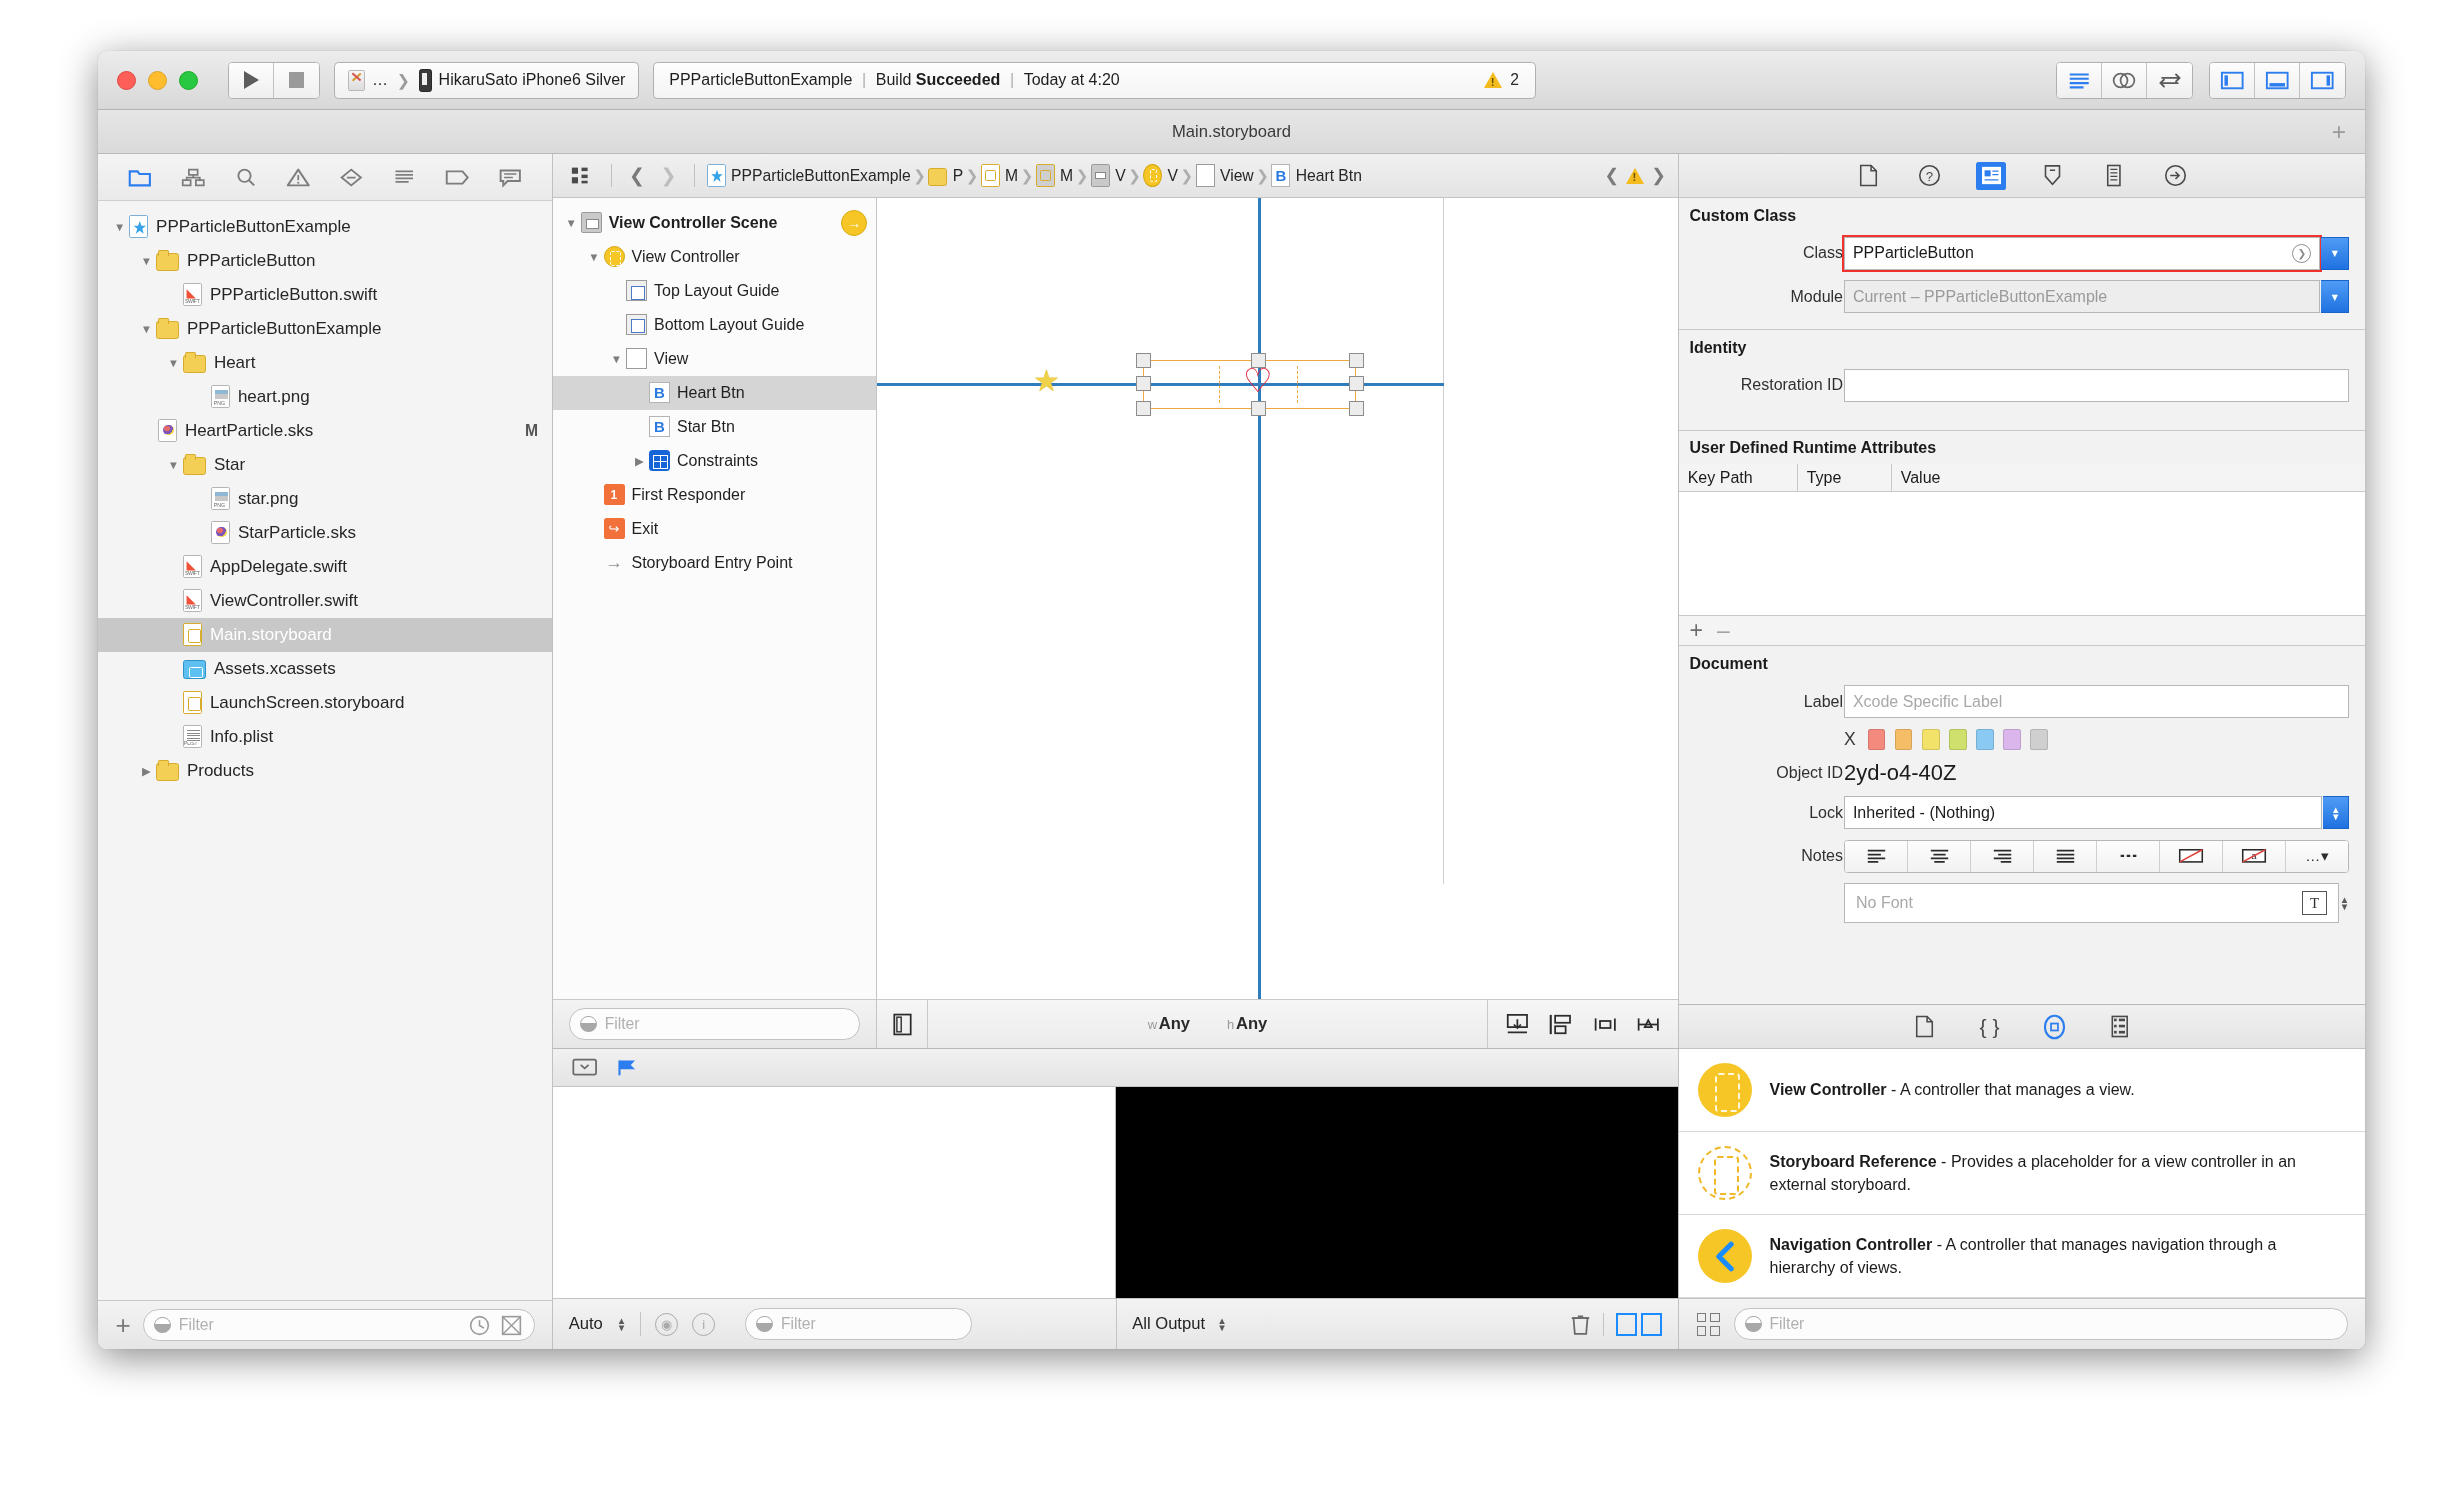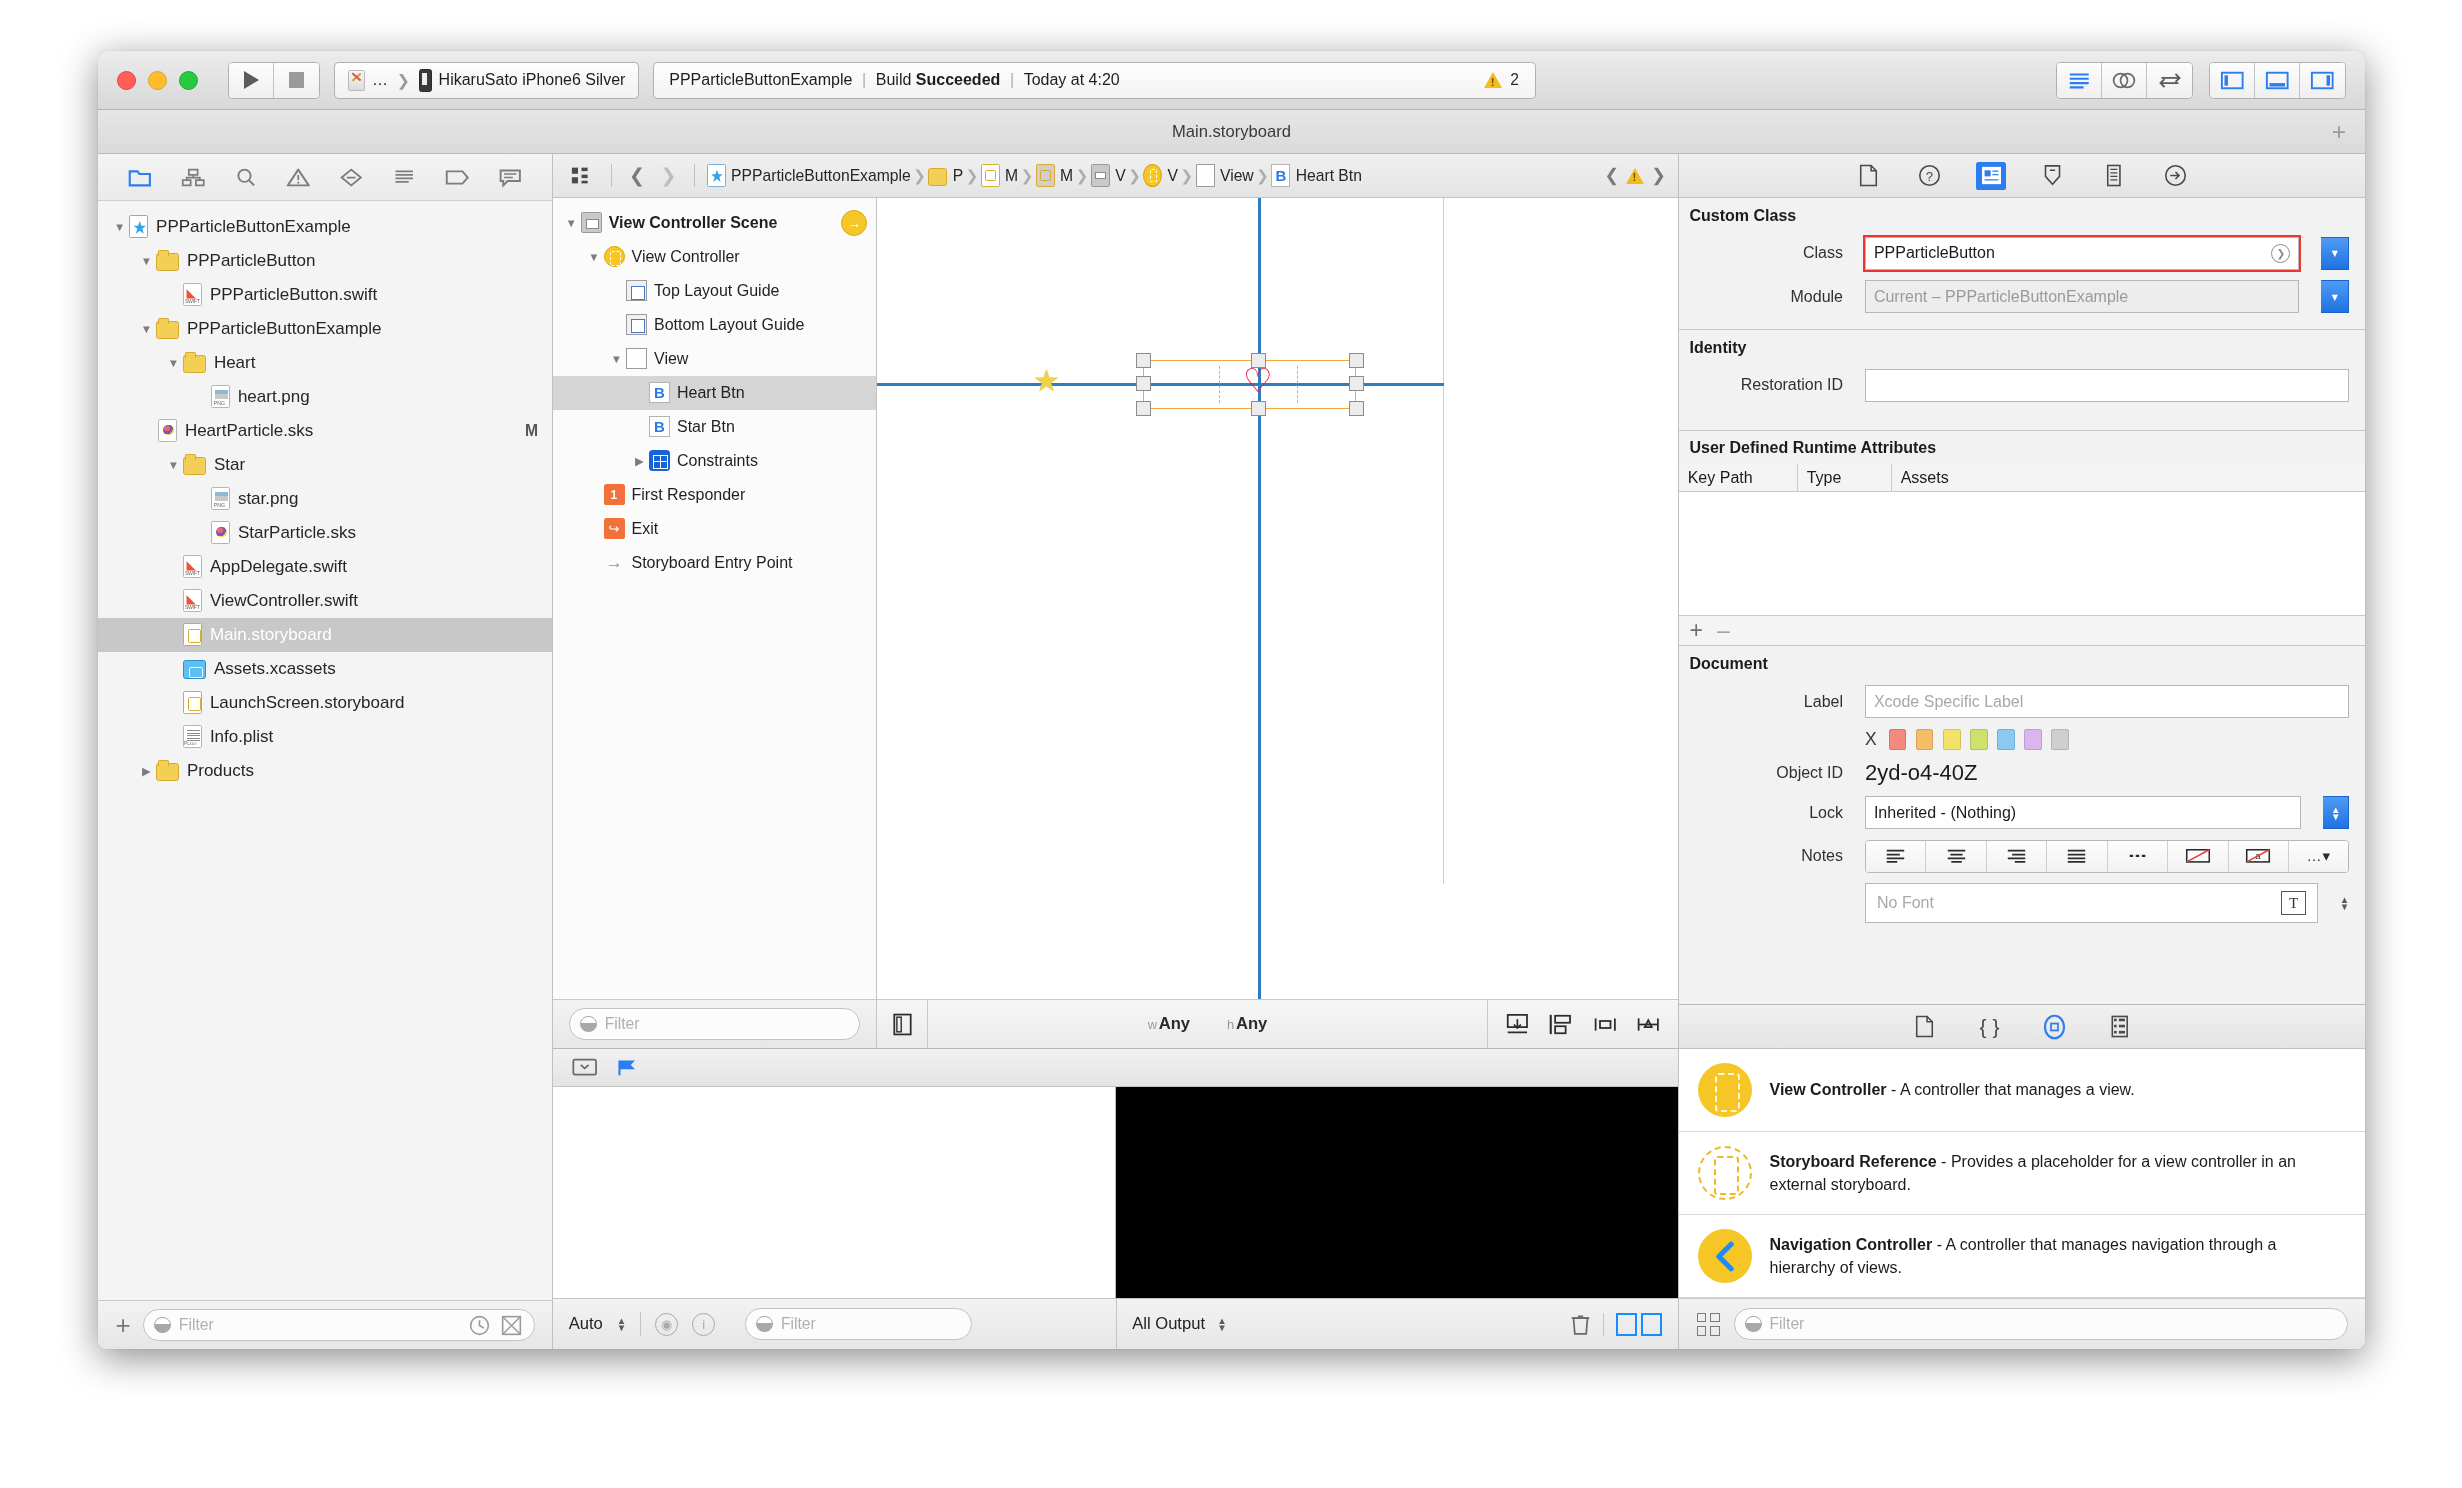--- a/index.html
+++ b/index.html
@@ -493,21 +493,21 @@
   .insp-scroll { flex: 1; overflow: hidden; display:flex; flex-direction:column; }
 
   .sec-head {
     font-size: 16px; font-weight: bold; color: #1b1b1b;
     padding: 8.7px 10.5px 7px 10.5px;
   }
   .sec-divider { height: 0.9px; background: #c8c8c8; }
   .row {
     display: flex; align-items: center;
     padding: 5.2px 15.7px 5.2px 0;
-    gap: 22px;
+    gap: 1px;
   }
   .row-label {
     width: 164px; text-align: right;
     font-size: 16px; color: #303030;
     flex-shrink: 0;
   }
   .tf {
     flex: 1; height: 33px;
     background: #ffffff;
     border: 0.9px solid #b7b7b7;
@@ -1234,21 +1234,21 @@
             <span></span>
           </div>
         </div>
         <div style="height:23px;"></div>
         <div class="sec-divider"></div>
 
         <div class="sec-head">User Defined Runtime Attributes</div>
         <div class="udra-header">
           <div style="width:119px;">Key Path</div>
           <div style="width:94px;">Type</div>
-          <div style="flex:1;border-right:none;">Assets</div>
+          <div style="flex:1;border-right:none;">Value</div>
         </div>
         <div class="udra-body"></div>
         <div class="udra-tools">
           <span>+</span>
           <span style="color:#a3a3a3;">–</span>
         </div>
 
         <div class="sec-head">Document</div>
         <div class="row">
           <div class="row-label">Label</div>

